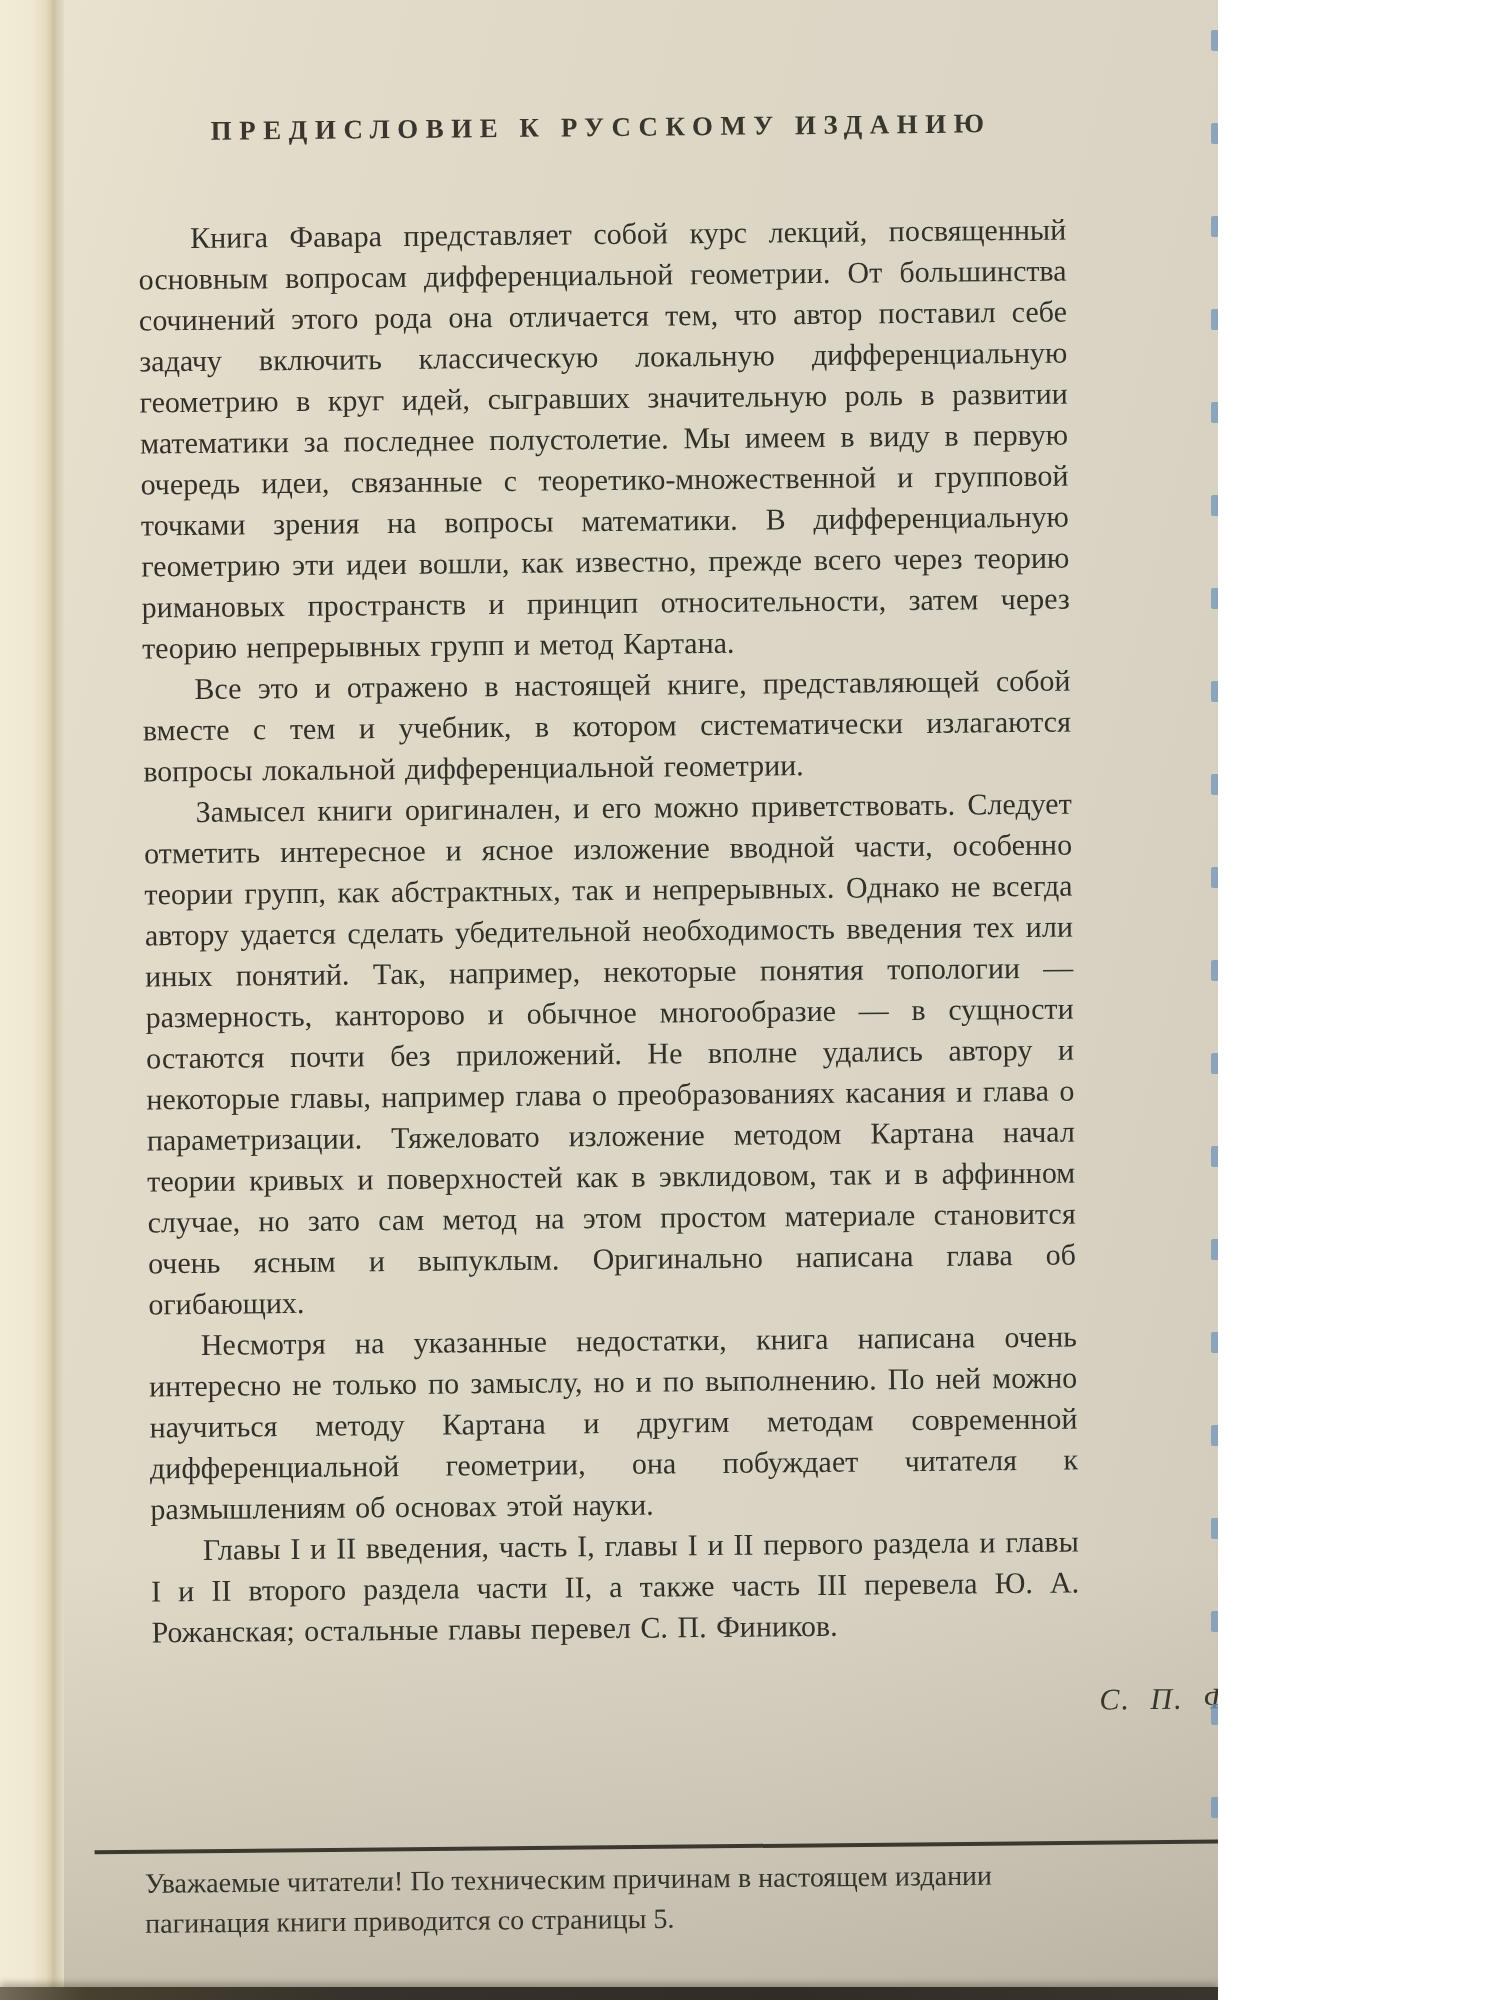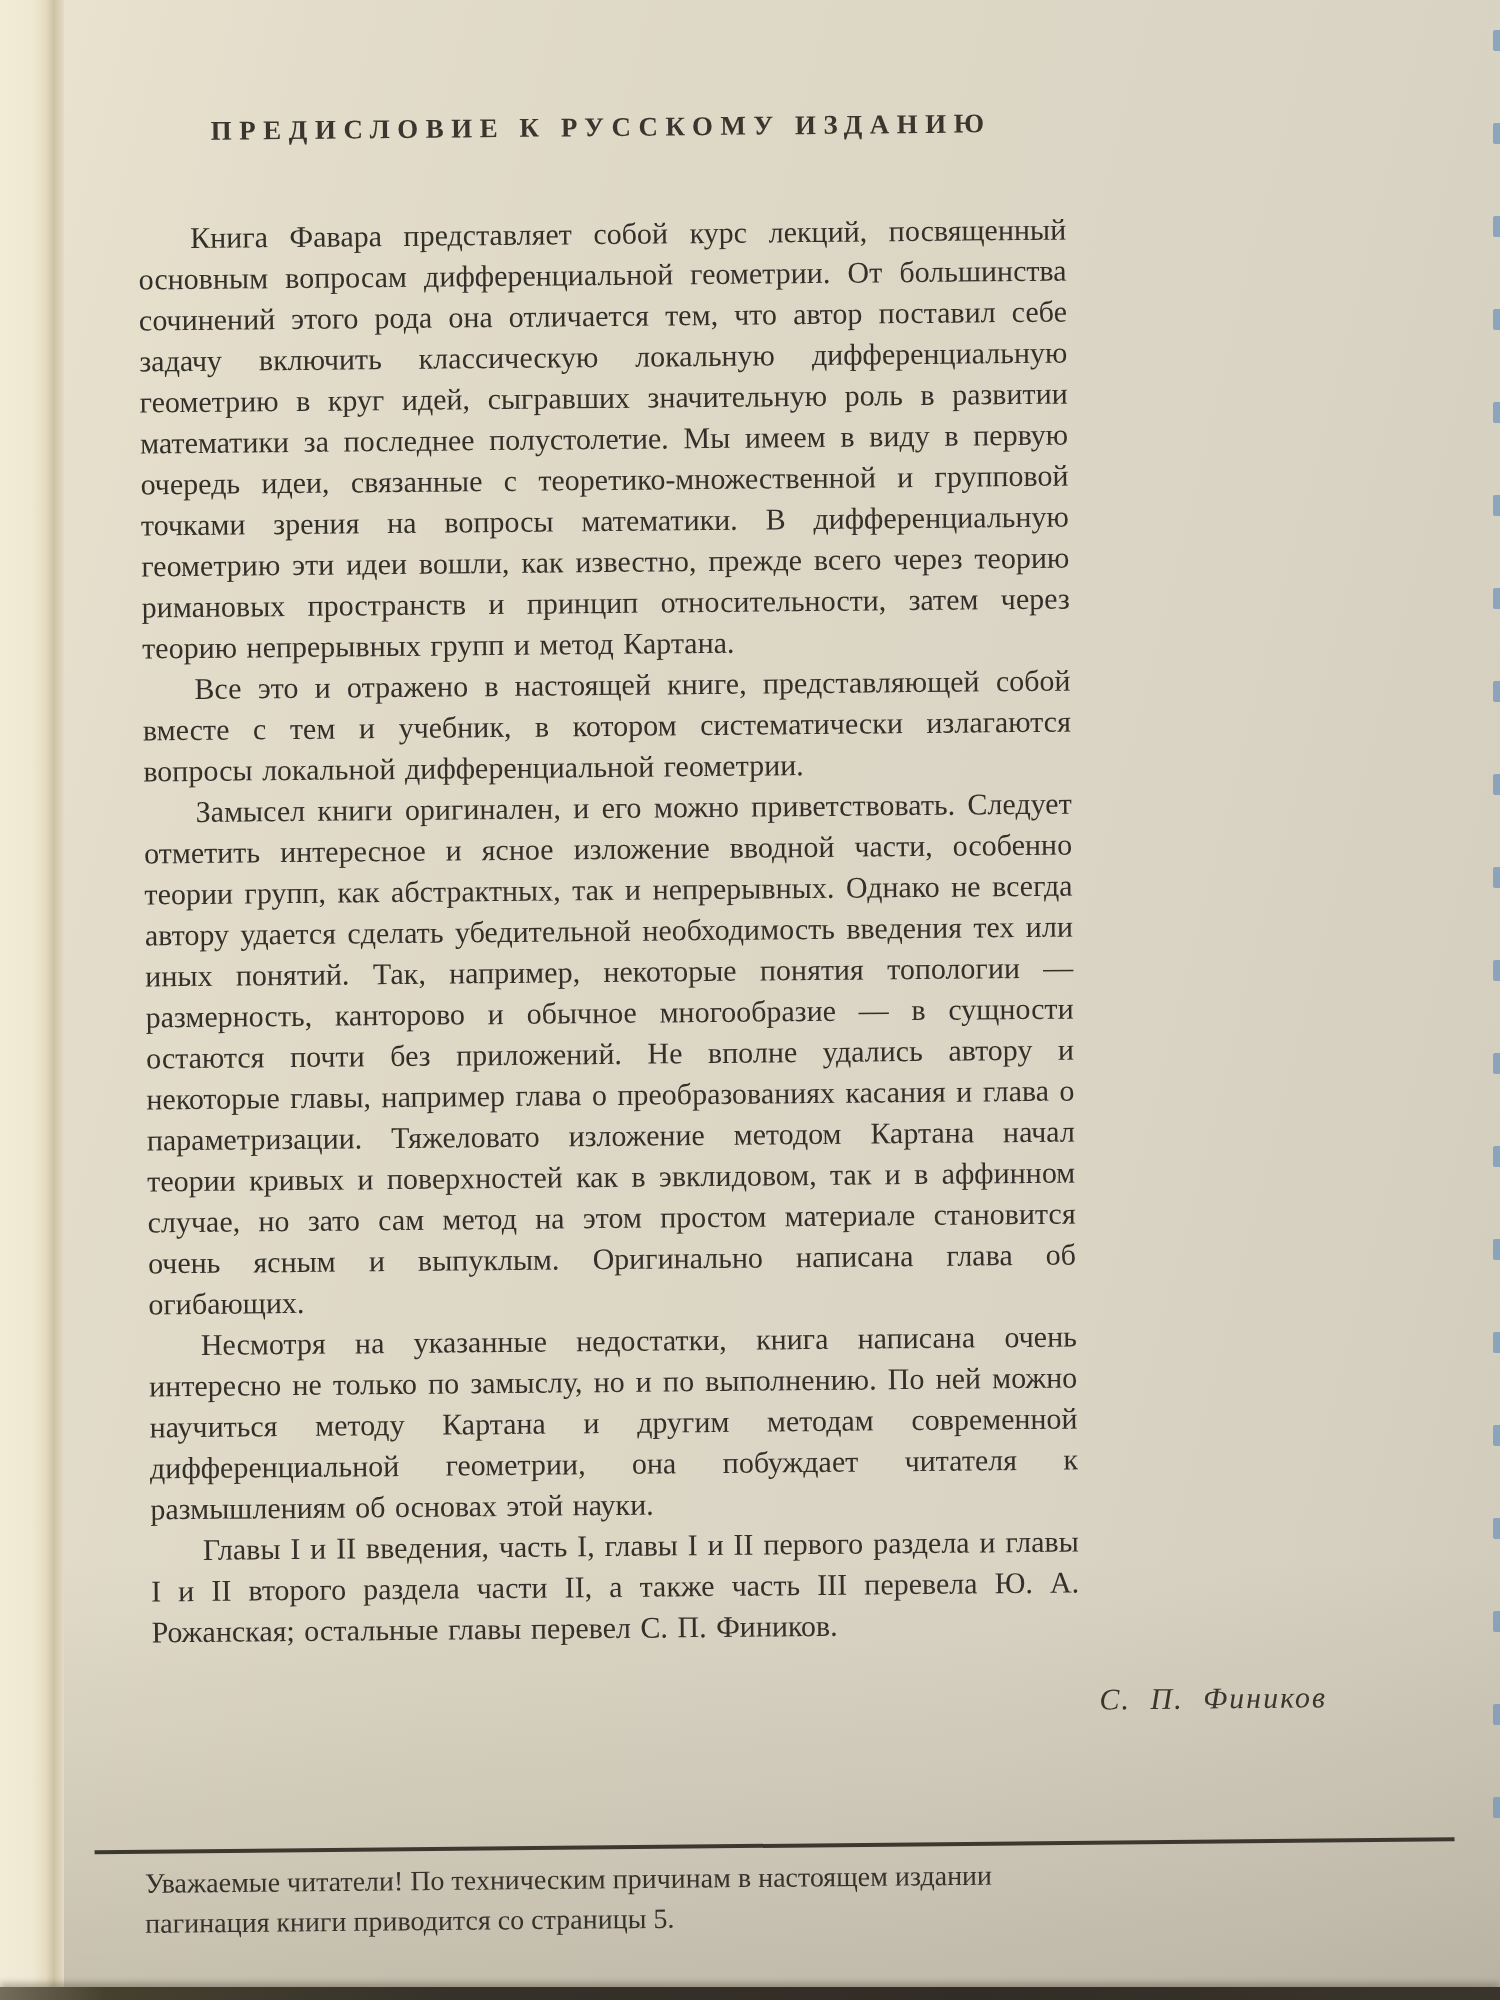--- a/index.html
+++ b/index.html
@@ -5,21 +5,21 @@
   html, body {
     margin: 0;
     padding: 0;
     width: 1500px;
     height: 2000px;
     overflow: hidden;
     font-family: "Liberation Serif", "DejaVu Serif", serif;
   }
   .scan {
     position: relative;
-    width: 1500px;
+    width: 1218px;
     height: 2000px;
     background:
       linear-gradient(rgba(60,52,38,0.00) 78%, rgba(60,52,38,0.10) 93%, rgba(60,52,38,0.16) 100%),
       linear-gradient(104deg, #ebe4cf 0%, #e3dccA 16%, #ddd7c6 42%, #dad4c5 70%, #d5cfc0 88%, #d0cabb 100%);
     overflow: hidden;
   }
   
   .fold {
     position: absolute;
     left: 0; top: 0; bottom: 0;

